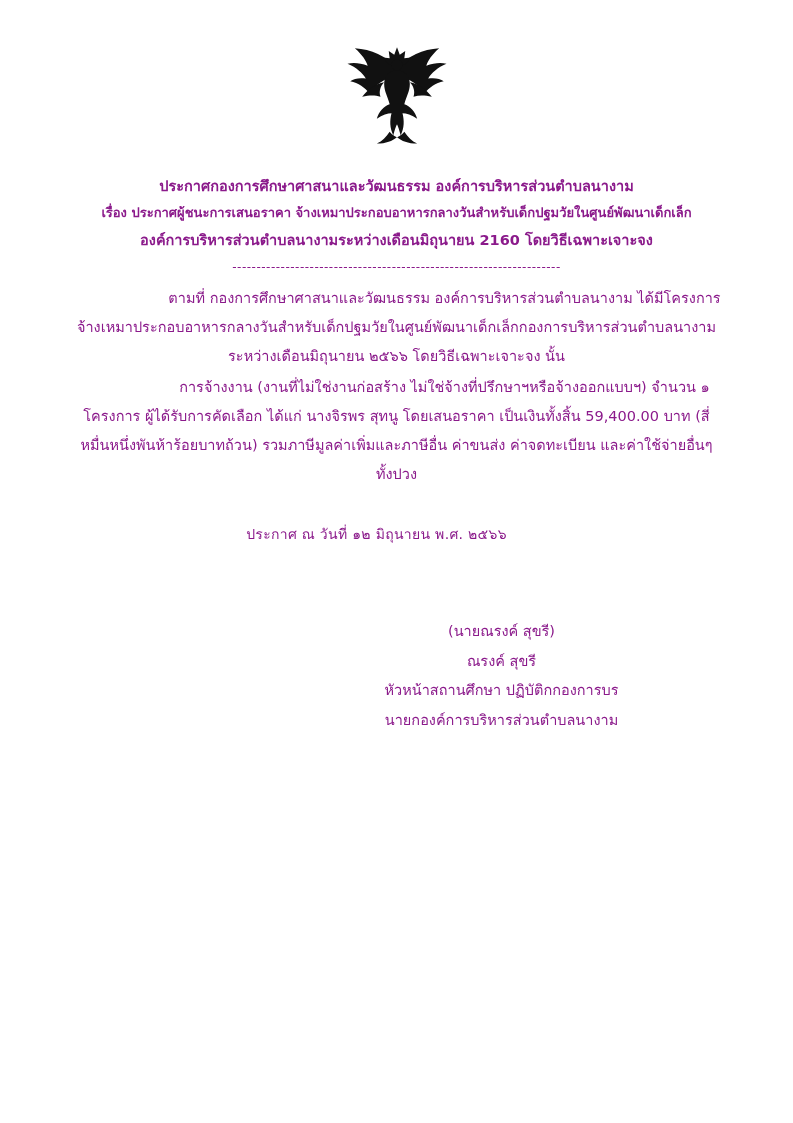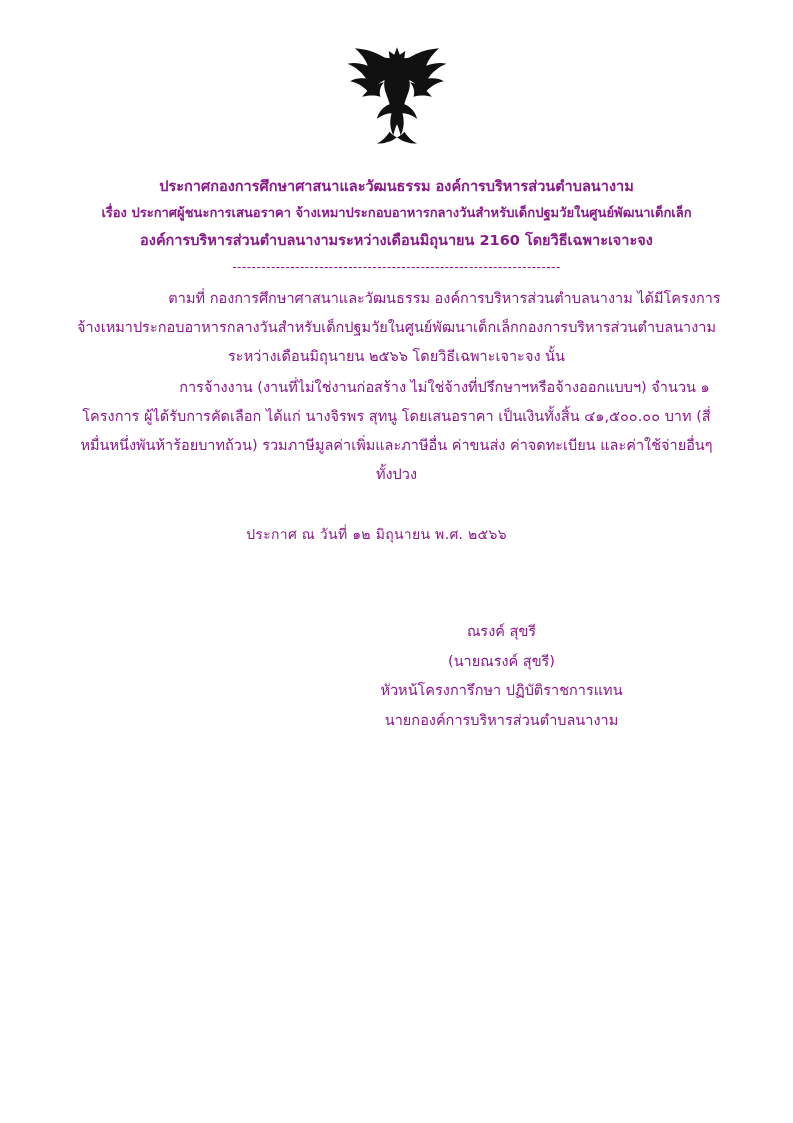--- a/index.html
+++ b/index.html
@@ -117,25 +117,25 @@
   <div class="heading">
     <span class="line l1">ประกาศกองการศึกษาศาสนาและวัฒนธรรม องค์การบริหารส่วนตำบลนางาม</span>
     <span class="line l2">เรื่อง ประกาศผู้ชนะการเสนอราคา จ้างเหมาประกอบอาหารกลางวันสำหรับเด็กปฐมวัยในศูนย์พัฒนาเด็กเล็ก</span>
     <span class="line l3">องค์การบริหารส่วนตำบลนางามระหว่างเดือนมิถุนายน 2160 โดยวิธีเฉพาะเจาะจง</span>
   </div>
 
   <div class="rule">--------------------------------------------------------------------</div>
 
   <div class="body-text">
     <p class="para"><span class="indent"></span><span>ตามที่ กองการศึกษาศาสนาและวัฒนธรรม องค์การบริหารส่วนตำบลนางาม ได้มีโครงการ จ้างเหมาประกอบอาหารกลางวันสำหรับเด็กปฐมวัยในศูนย์พัฒนาเด็กเล็กกองการบริหารส่วนตำบลนางามระหว่างเดือนมิถุนายน ๒๕๖๖ โดยวิธีเฉพาะเจาะจง  นั้น</span></p>
-    <p class="para"><span class="indent"></span><span>การจ้างงาน (งานที่ไม่ใช่งานก่อสร้าง ไม่ใช่จ้างที่ปรึกษาฯหรือจ้างออกแบบฯ) จำนวน ๑ โครงการ ผู้ได้รับการคัดเลือก ได้แก่ นางจิรพร สุทนู โดยเสนอราคา เป็นเงินทั้งสิ้น ๔๑,๕๐๐.๐๐ บาท (สี่หมื่นหนึ่งพันห้าร้อยบาทถ้วน) รวมภาษีมูลค่าเพิ่มและภาษีอื่น ค่าขนส่ง ค่าจดทะเบียน และค่าใช้จ่ายอื่นๆ ทั้งปวง</span></p>
+    <p class="para"><span class="indent"></span><span>การจ้างงาน (งานที่ไม่ใช่งานก่อสร้าง ไม่ใช่จ้างที่ปรึกษาฯหรือจ้างออกแบบฯ) จำนวน ๑ โครงการ ผู้ได้รับการคัดเลือก ได้แก่ นางจิรพร สุทนู โดยเสนอราคา เป็นเงินทั้งสิ้น 59,400.00 บาท (สี่หมื่นหนึ่งพันห้าร้อยบาทถ้วน) รวมภาษีมูลค่าเพิ่มและภาษีอื่น ค่าขนส่ง ค่าจดทะเบียน และค่าใช้จ่ายอื่นๆ ทั้งปวง</span></p>
   </div>
 
   <div class="date-line">ประกาศ ณ วันที่  ๑๒ มิถุนายน พ.ศ. ๒๕๖๖</div>
 
   <div class="signature">
+    <span class="sline">(นายณรงค์ สุขรี)</span>
     <span class="sline">ณรงค์ สุขรี</span>
-    <span class="sline">(นายณรงค์ สุขรี)</span>
-    <span class="sline">หัวหน้โครงการึกษา ปฏิบัติราชการแทน</span>
+    <span class="sline">หัวหน้าสถานศึกษา ปฏิบัติกกองการบร</span>
     <span class="sline">นายกองค์การบริหารส่วนตำบลนางาม</span>
   </div>
 
 </div>
 
 </body></html>

